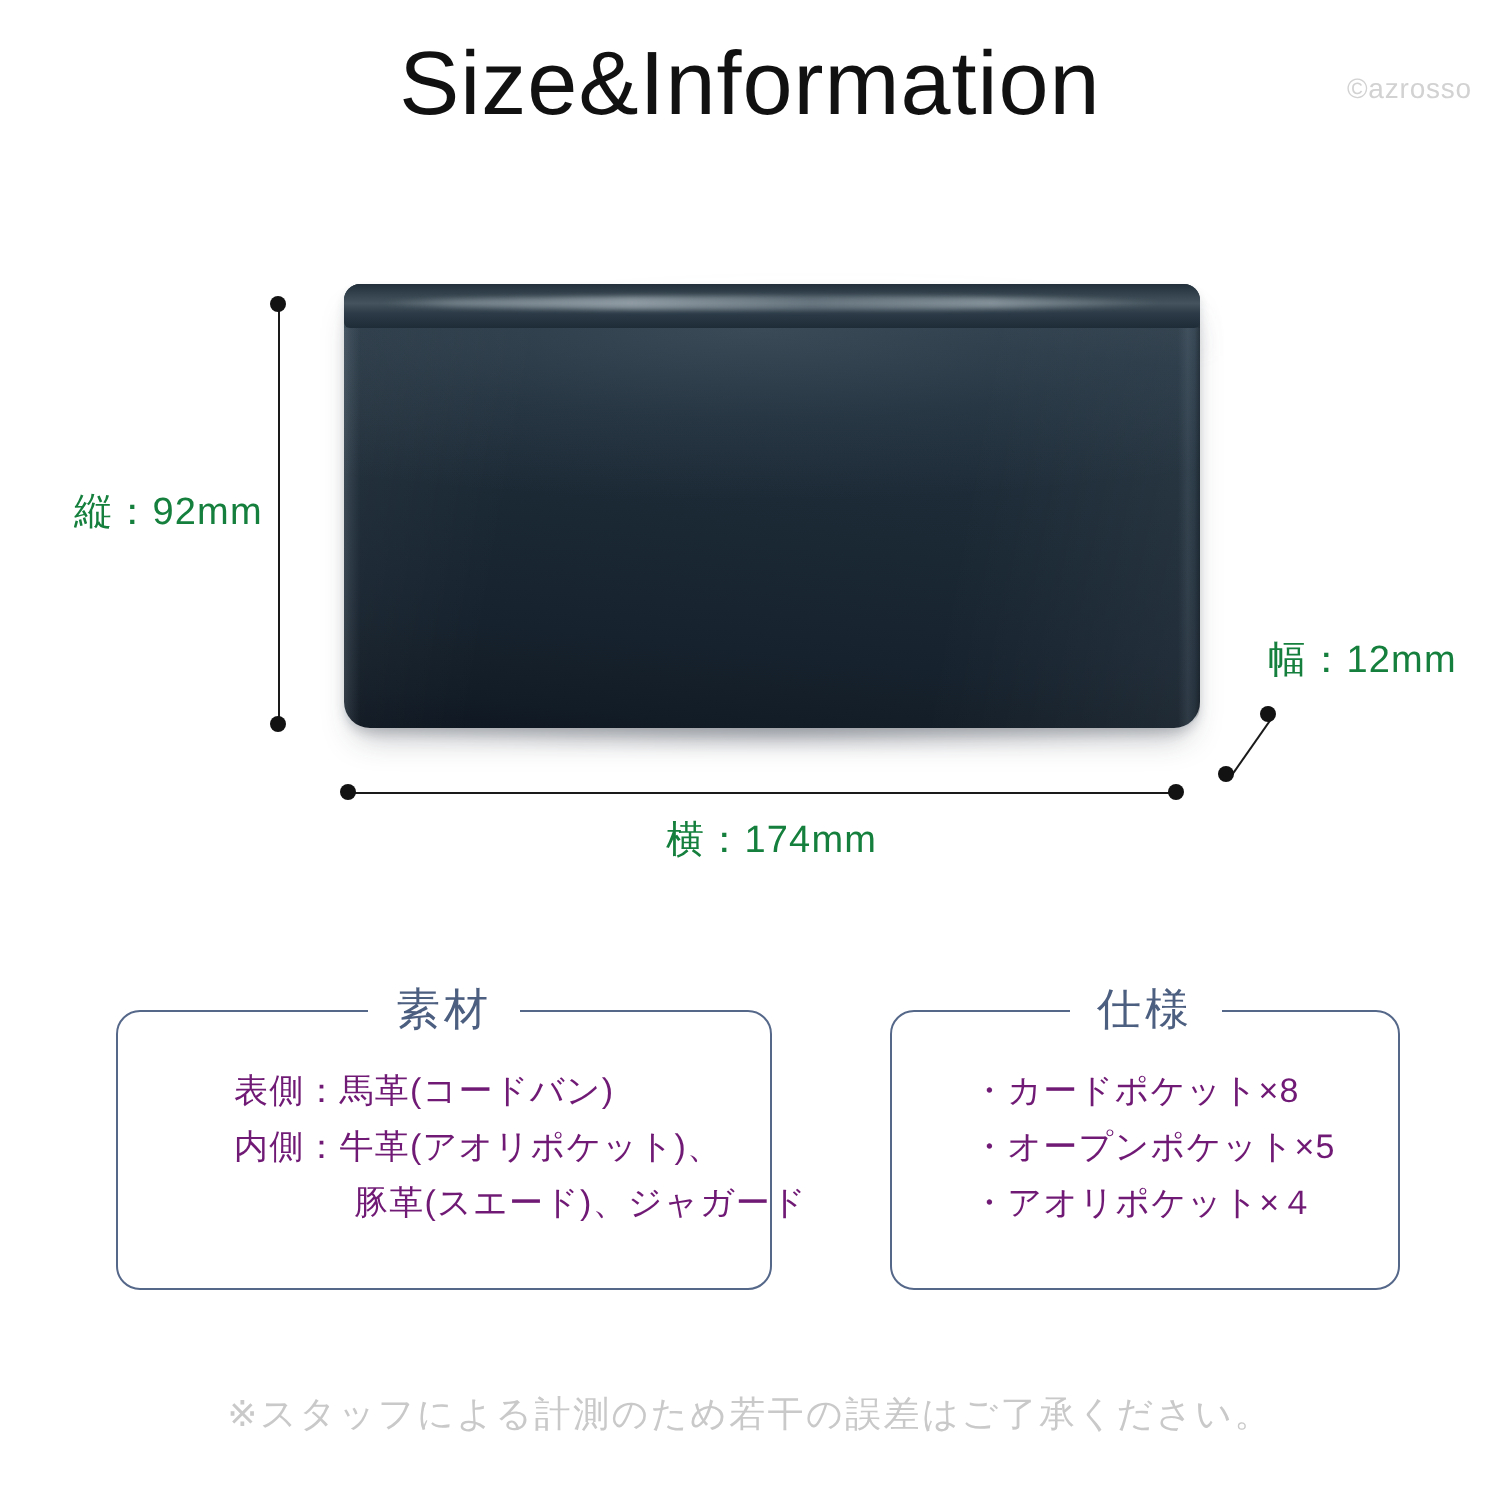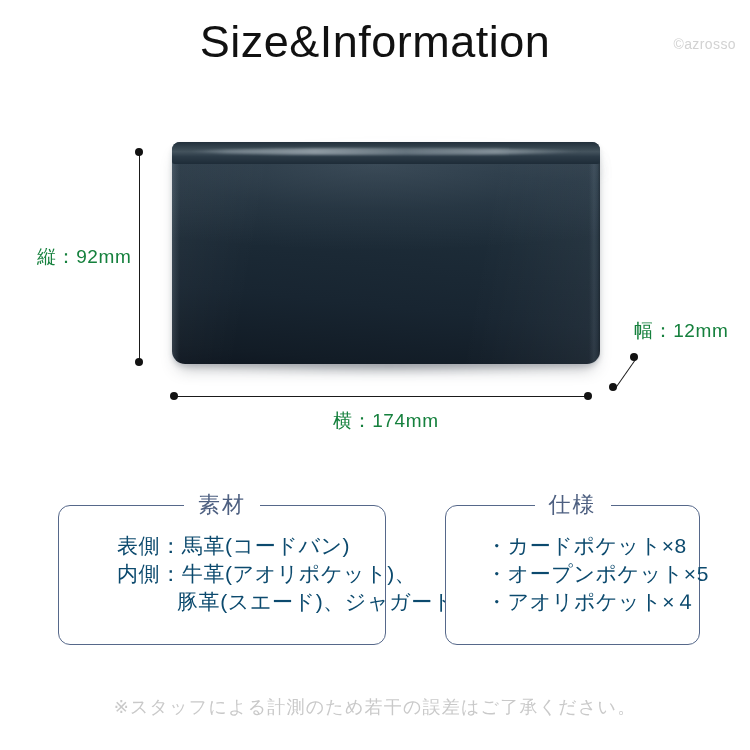--- a/index.html
+++ b/index.html
@@ -226,23 +226,23 @@
     color: #4d5f80;
     letter-spacing: 2px;
     white-space: nowrap;
   }
   .info-body {
     position: absolute;
     left: 0;
     top: 26px;
     width: 100%;
     text-align: center;
-    font-size: 21px;
+    font-size: 17px;
     line-height: 28px;
-    color: #0c4a6e;
+    color: #701a75;
     letter-spacing: 0.6px;
   }
   .info-body .row {
     white-space: nowrap;
   }
   #materials-body {
     padding-left: 6px;
   }
   #materials-body .row {
     display: block;

